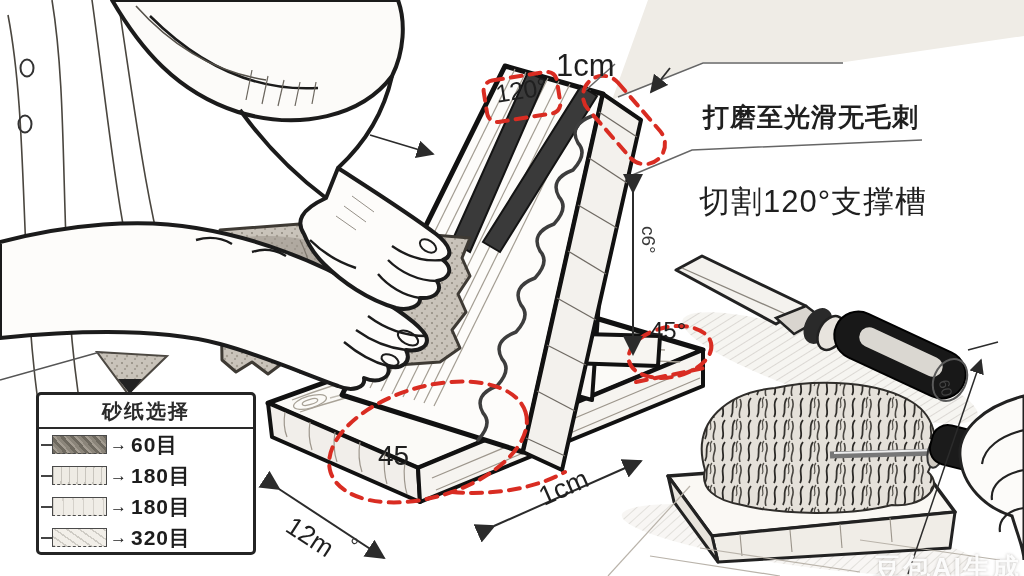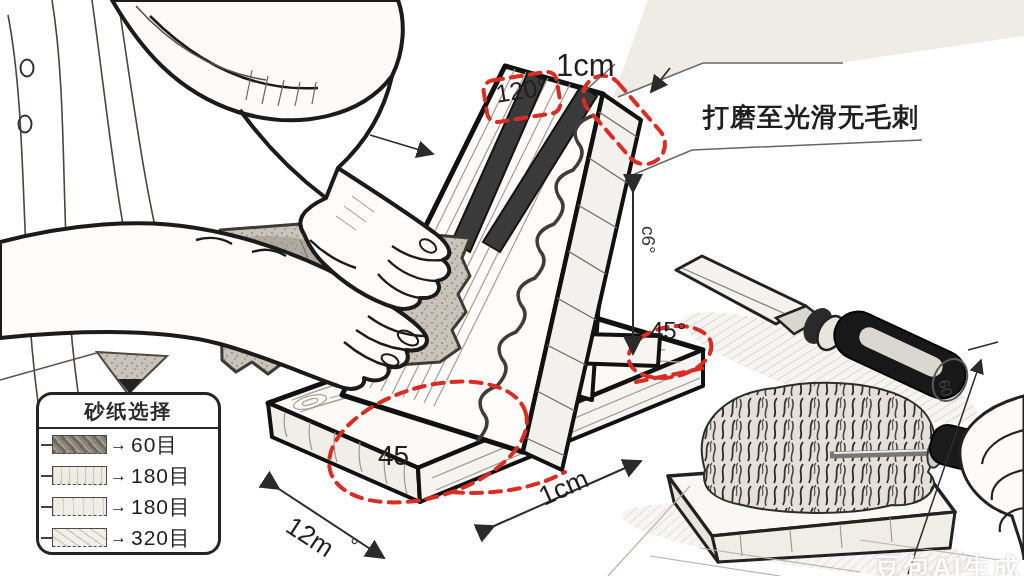--- a/index.html
+++ b/index.html
@@ -13,34 +13,34 @@
   #note-cut{left:699px;top:186px;font-size:31px;font-weight:500;letter-spacing:1px;}
   #height-label{left:658px;top:226px;font-size:19px;color:#3a3a3a;transform:rotate(90deg);}
   #angle-45r{left:650px;top:319px;font-size:24px;}
   #angle-45f{left:378px;top:442px;font-size:28px;}
   #bottom-1cm{left:535px;top:486px;font-size:27px;transform:rotate(-24deg);}
   #len-12m{left:296px;top:512px;font-size:26px;transform:rotate(33deg);}
   #deg-12m{left:354px;top:534px;font-size:22px;transform:rotate(33deg);color:#333;}
   #dim-60{left:951px;top:378px;font-size:15px;color:#444;transform:rotate(76deg);}
   #watermark{left:874px;top:527px;font-size:27px;font-weight:bold;letter-spacing:2px;
              color:rgba(255,255,255,.93);text-shadow:0 0 3px rgba(120,115,108,.45);margin-top:28px;}
-  #legend{position:absolute;left:36px;top:392px;width:185px;height:163px;background:#fff;
-          border:3px solid #242424;border-radius:16px;box-sizing:border-box;overflow:hidden;}
+  #legend{position:absolute;left:36px;top:392px;width:220px;height:163px;background:#fff;
+          border:3px solid #242424;border-radius:5px;box-sizing:border-box;overflow:hidden;}
   .legend-title{text-align:center;font-size:20px;font-weight:700;color:#2a2a2a;
                 padding:3px 0 2px;border-bottom:2.5px solid #2a2a2a;letter-spacing:2px;}
   .legend-row{display:flex;align-items:center;height:31px;padding-left:2px;}
   .tick{width:11px;height:2px;background:#444;flex:none;}
   .swatch{width:55px;height:19px;border:1.5px solid #4a4a4a;border-bottom-style:dashed;
           box-sizing:border-box;flex:none;}
   .sw-coarse{background:repeating-linear-gradient(48deg,#6e695f 0 3px,#a39c91 3px 5px,#8b857a 5px 8px);}
   .sw-med1{background:#eeebe4;background-image:repeating-linear-gradient(92deg,rgba(90,85,75,.25) 0 1.5px,transparent 1.5px 8px);}
   .sw-med2{background:#f0ede7;background-image:repeating-linear-gradient(88deg,rgba(90,85,75,.18) 0 1.5px,transparent 1.5px 10px);}
   .sw-fine{background:#f2efe9;background-image:repeating-linear-gradient(35deg,rgba(80,75,66,.22) 0 1.5px,transparent 1.5px 7px);}
   .legend-arrow{font-size:17px;margin:0 4px 0 3px;color:#222;}
-  .legend-label{font-size:21px;color:#1d1d1d;font-weight:400;letter-spacing:1px;}
+  .legend-label{font-size:21px;color:#1d1d1d;font-weight:700;letter-spacing:1px;}
   #legend-pointer{position:absolute;left:118px;top:379px;width:0;height:0;
       border-left:12px solid transparent;border-right:12px solid transparent;border-top:15px solid #222;}
 </style>
 </head>
 <body>
 
 <div id="stage">
 
 <svg id="sketch" width="1024" height="576" viewBox="0 0 1024 576">
   <defs>
@@ -264,20 +264,21 @@
     <line x1="494" y1="526" x2="641" y2="461" stroke="#2b2b2b" stroke-width="2" marker-start="url(#ah)" marker-end="url(#ah)"></line>
     <line x1="279" y1="489" x2="384" y2="558" stroke="#2b2b2b" stroke-width="2" marker-start="url(#ah)" marker-end="url(#ah)"></line>
     <line x1="908" y1="574" x2="981" y2="360" stroke="#2b2b2b" stroke-width="1.5" marker-end="url(#ah)"></line>
     <line x1="968" y1="350" x2="998" y2="342" stroke="#2b2b2b" stroke-width="1.5"></line>
   </g>
 </svg>
 
 <div class="lbl" id="top-1cm">1cm</div>
 <div class="lbl" id="angle-120">120°</div>
 <div class="lbl" id="note-sand">打磨至光滑无毛刺</div>
+<div class="lbl" id="note-cut">切割120°支撑槽</div>
 <div class="lbl" id="height-label">c6°</div>
 <div class="lbl" id="angle-45r">45°</div>
 <div class="lbl" id="angle-45f">45</div>
 <div class="lbl" id="bottom-1cm">1cm</div>
 <div class="lbl" id="len-12m">12m</div>
 <div class="lbl" id="deg-12m">°</div>
 <div class="lbl" id="dim-60">60</div>
 <div class="lbl" id="watermark">豆包AI生成</div>
 
 <div id="legend-pointer"></div>

